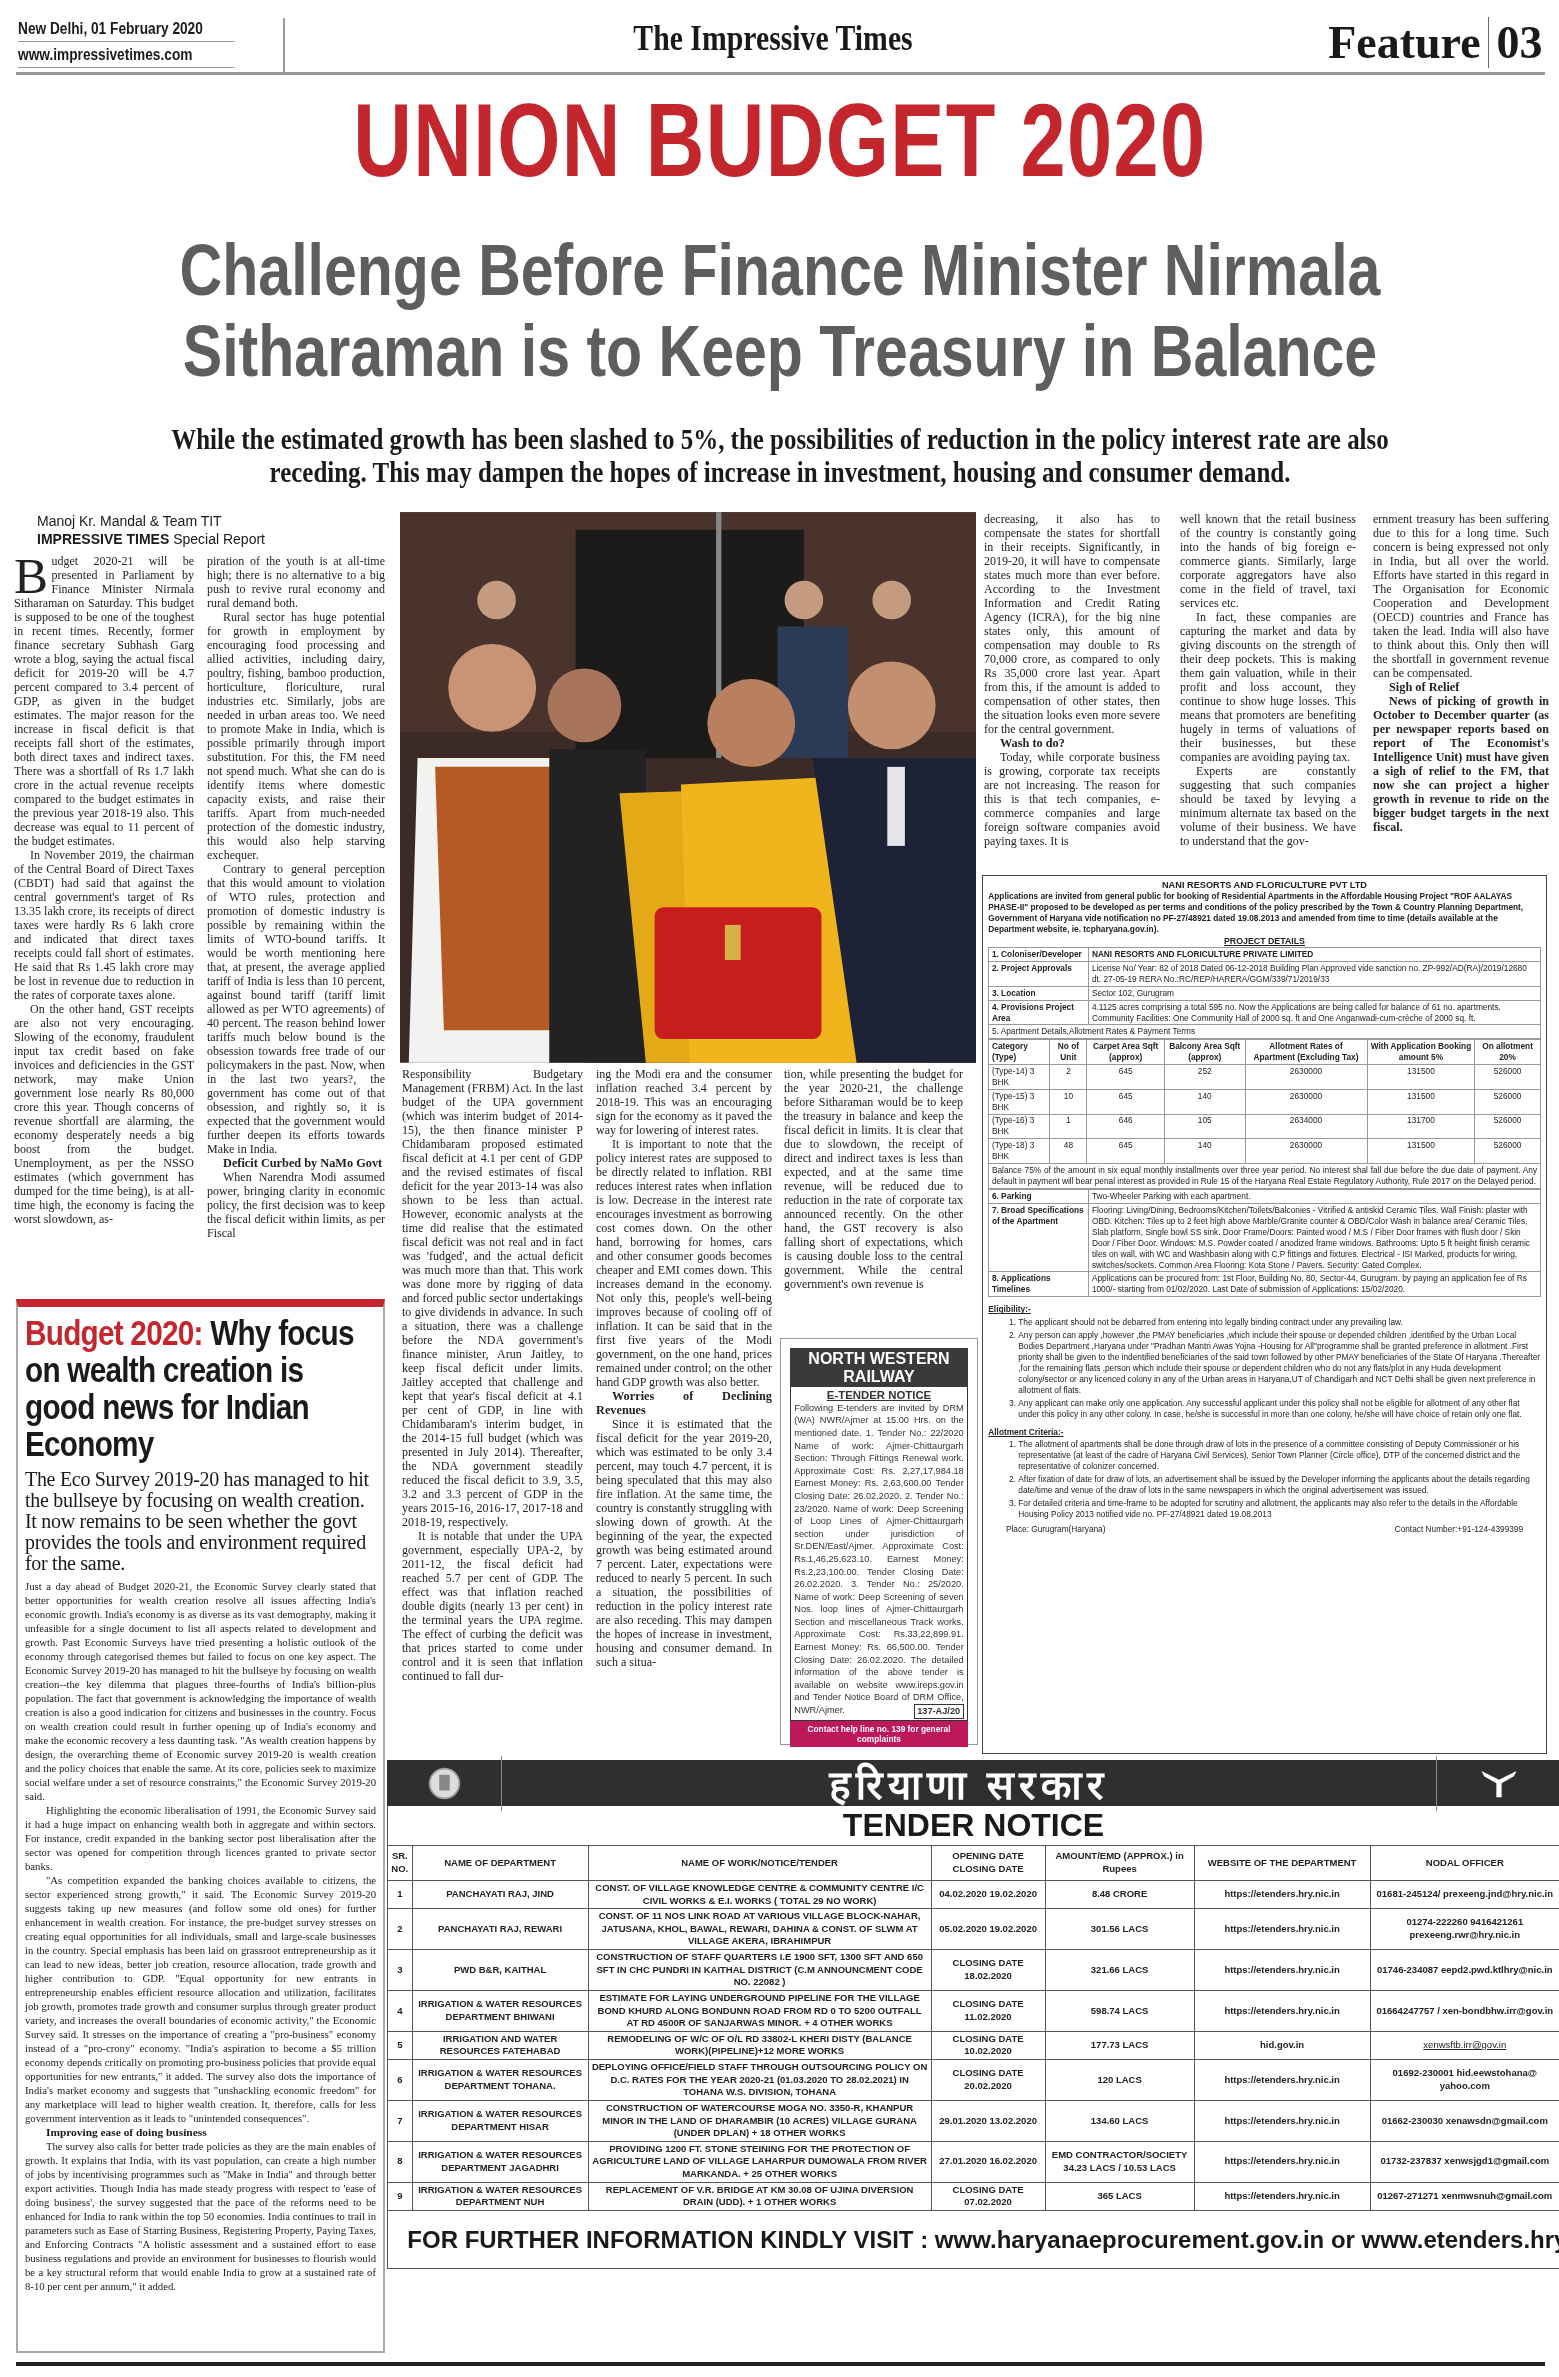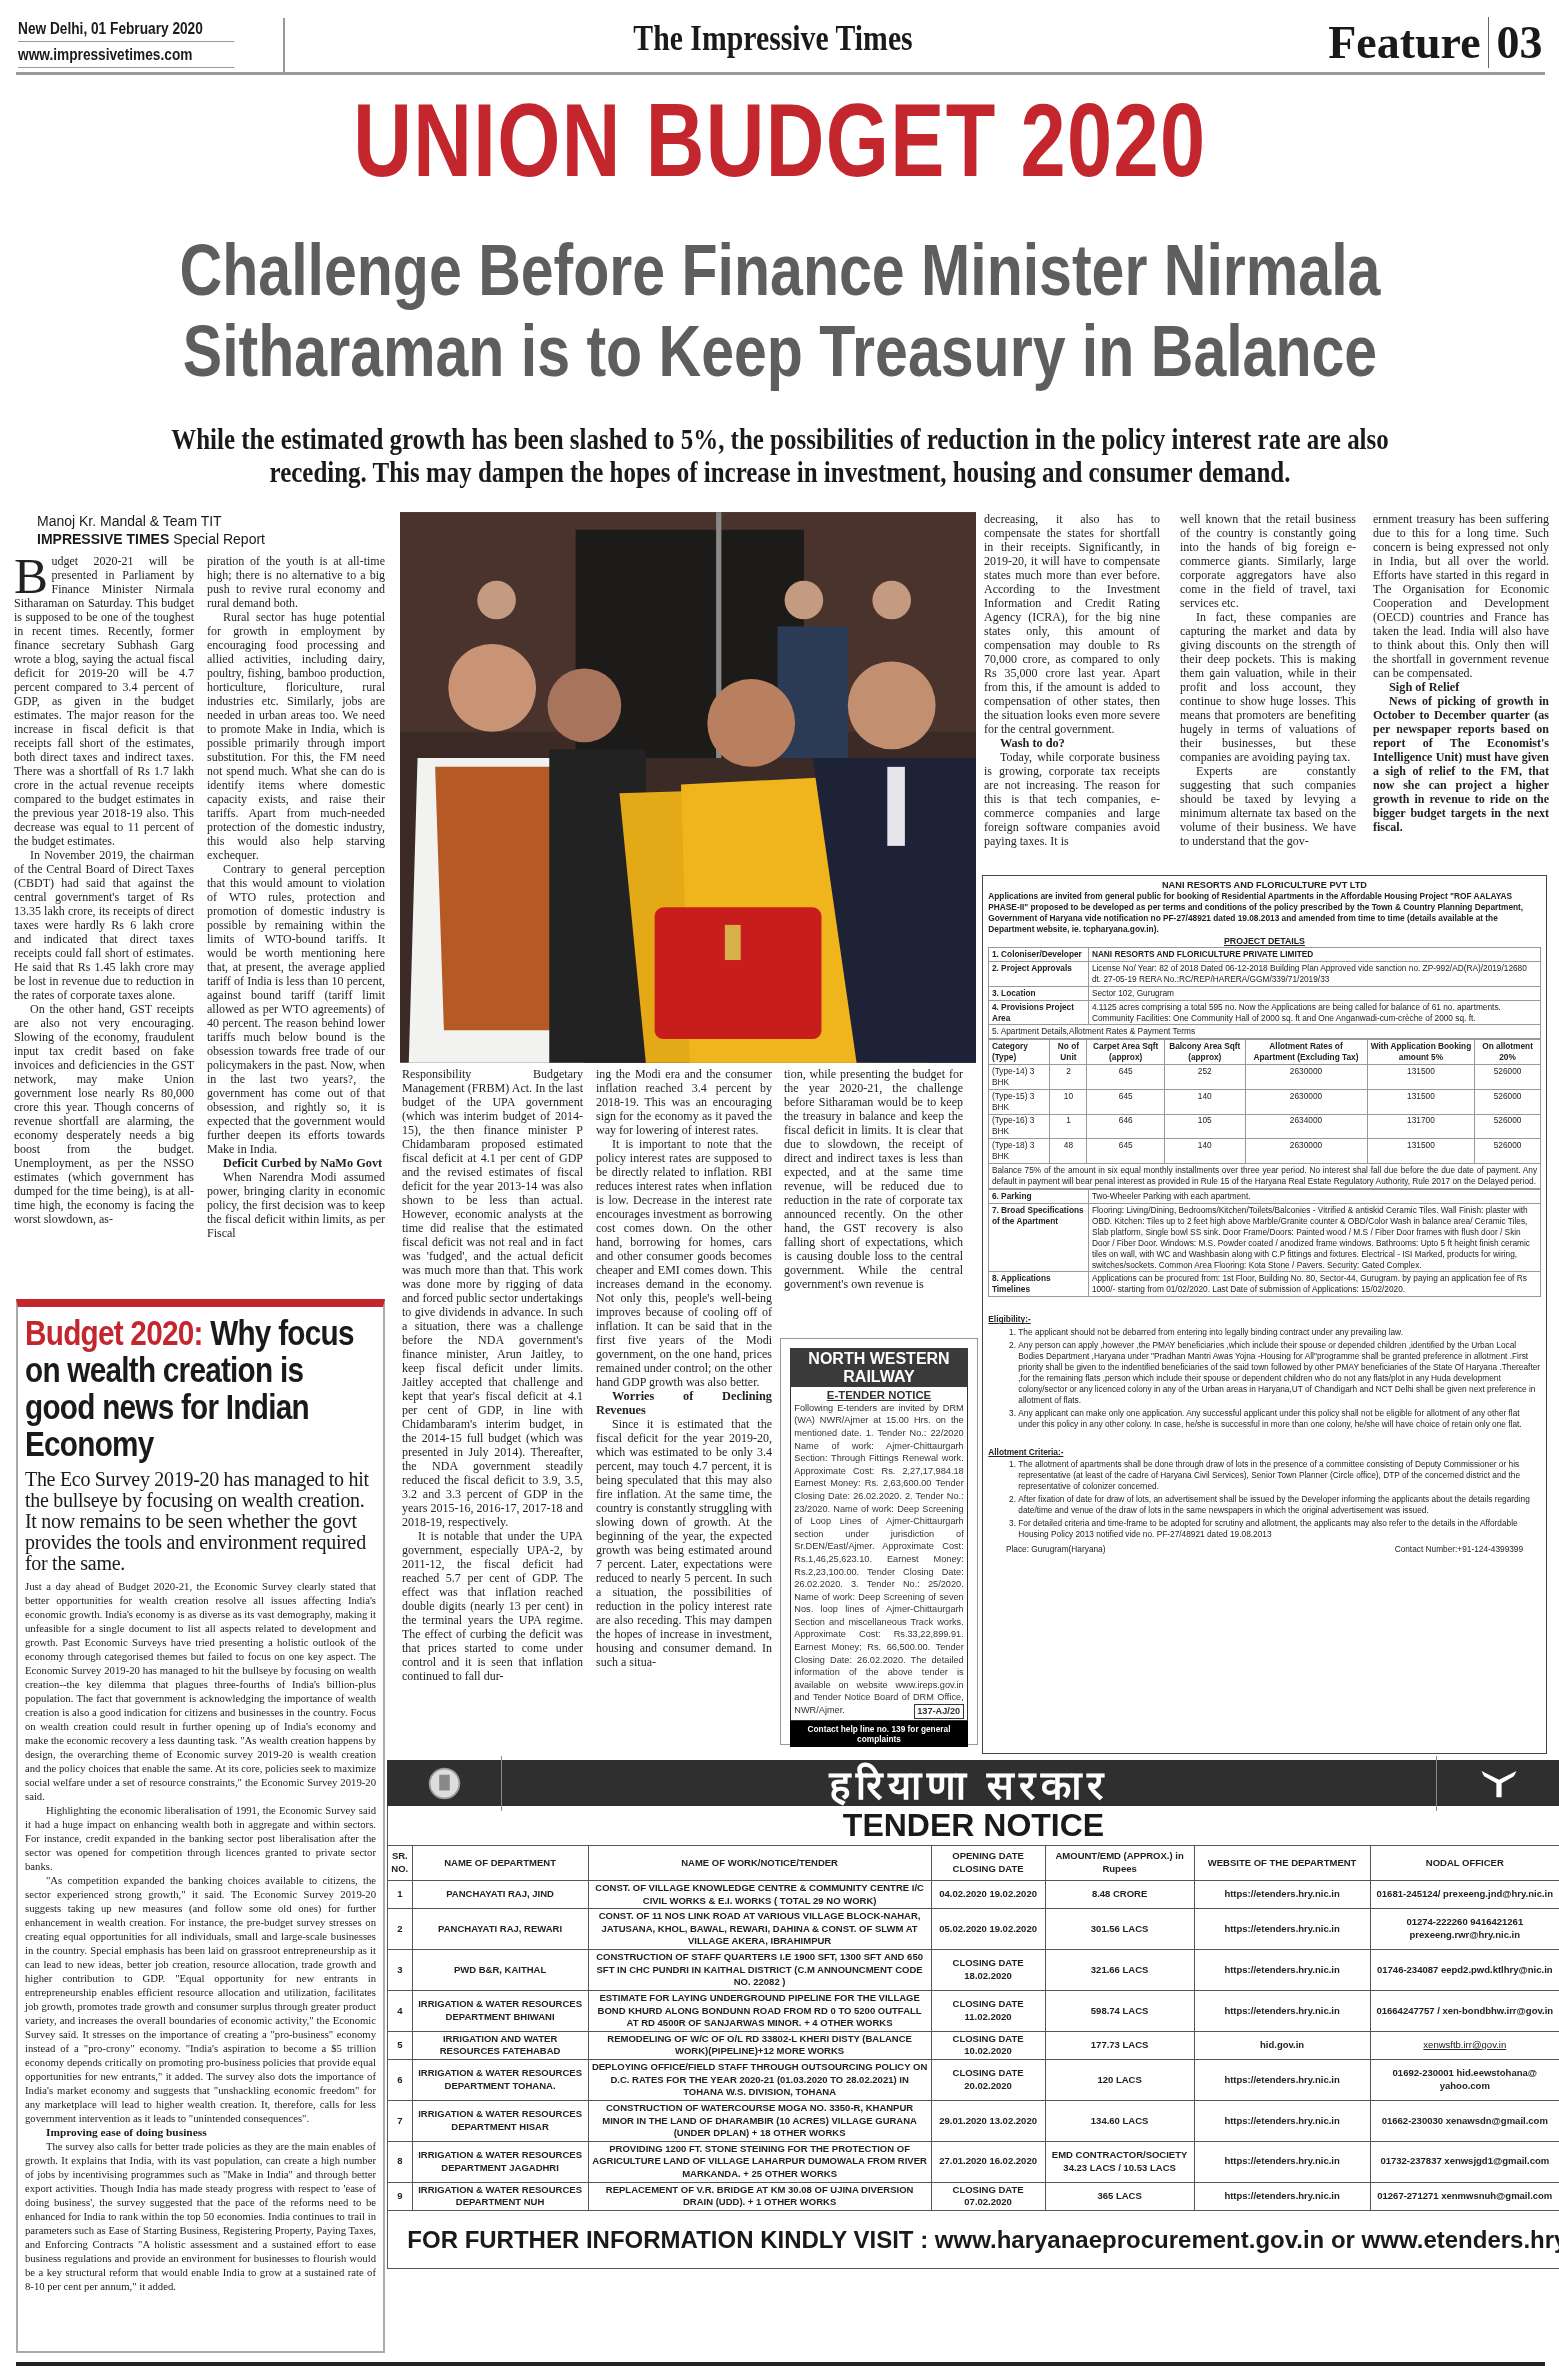--- a/index.html
+++ b/index.html
@@ -32,36 +32,36 @@
 .box2020 .body{font-size:10.7px;line-height:14px;text-align:justify}
 .box2020 .body p{text-indent:21px}
 .box2020 .body p.noind{text-indent:0}
 .box2020 .body h4{font-size:11.4px;text-indent:21px}
 .bottom-rule{left:16px;top:2362px;width:1529px;height:3.5px;background:#222}
 
 .rail{left:780px;top:1338px;width:198px;height:407px;border:1.8px solid #999;padding:8.8px 8.8px}
 .rail .hd{background:#3a3a3a;color:#fff;font-family:"Liberation Sans",sans-serif;font-weight:bold;font-size:16px;text-align:center;padding:1.8px 0}
 .rail .inner{border:1.8px solid #333;border-top:none;padding:1.8px 3.5px;font-family:"Liberation Sans",sans-serif;font-size:9.2px;line-height:12.6px;text-align:justify;color:#333}
 .rail .inner .t{text-align:center;font-weight:bold;font-size:11.4px;text-decoration:underline}
-.rail .ft{background:#000000;color:#fff;font-family:"Liberation Sans",sans-serif;font-weight:bold;font-size:8.3px;text-align:center;padding:2.6px 0}
+.rail .ft{background:#be185d;color:#fff;font-family:"Liberation Sans",sans-serif;font-weight:bold;font-size:8.3px;text-align:center;padding:2.6px 0}
 .rail .code{float:right;border:0.9px solid #333;padding:0 2.6px;font-weight:bold}
 
 .nani{left:982px;top:875px;width:565px;height:879px;border:1.8px solid #444;padding:3.5px 5.3px;font-family:"Liberation Sans",sans-serif;font-size:8.3px;line-height:11px;color:#222}
 .nani .ttl{text-align:center;font-weight:bold;font-size:9.2px}
 .nani .intro{font-weight:bold;margin-bottom:1.8px}
 .nani .pd{text-align:center;font-weight:bold;text-decoration:underline;font-size:8.8px}
 .nani table{border-collapse:collapse;width:100%}
 .nani td{border:0.9px solid #999;padding:0.9px 2.6px;vertical-align:top}
 .nani td.k{font-weight:bold;width:100px}
 .nani .ap td{text-align:center}
 .nani .ap td:first-child{text-align:left}
 .nani .ap .h td{font-weight:bold}
 .nani ol{margin-left:30px}
 .nani li{margin:1.8px 0}
-.nani .u{font-weight:bold;text-decoration:underline;margin-top:17px}
+.nani .u{font-weight:bold;text-decoration:underline;margin-top:7px}
 .nani .foot{display:flex;justify-content:space-between;padding:1.8px 17.6px 0 17.6px}
 
 .hry{left:387px;top:1760px;width:1173px;height:597px}
 .hry-ban{height:46px;background:#2f2f2f;display:flex;align-items:center;color:#fff}
 .hry-ban .logo{width:114px;display:flex;justify-content:center}
 .hry-ban .hin{flex:1;text-align:center;font-size:40px;font-weight:bold;letter-spacing:5.3px;border-left:0.9px solid #888;border-right:0.9px solid #888}
 .hry-ban .mark{width:123px;text-align:center}
 .hry-tn{border-left:0.9px solid #555;border-right:0.9px solid #555;text-align:center;font-family:"Liberation Sans",sans-serif;font-weight:bold;font-size:32px;height:39px;line-height:39px;transform:scaleX(1)}
 .hry table{border-collapse:collapse;width:100%;font-family:"Liberation Sans",sans-serif;font-size:9.5px;font-weight:bold;color:#222}
 .hry td,.hry th{border:0.9px solid #555;text-align:center;vertical-align:middle;padding:0.9px 2.6px;line-height:12.7px}

